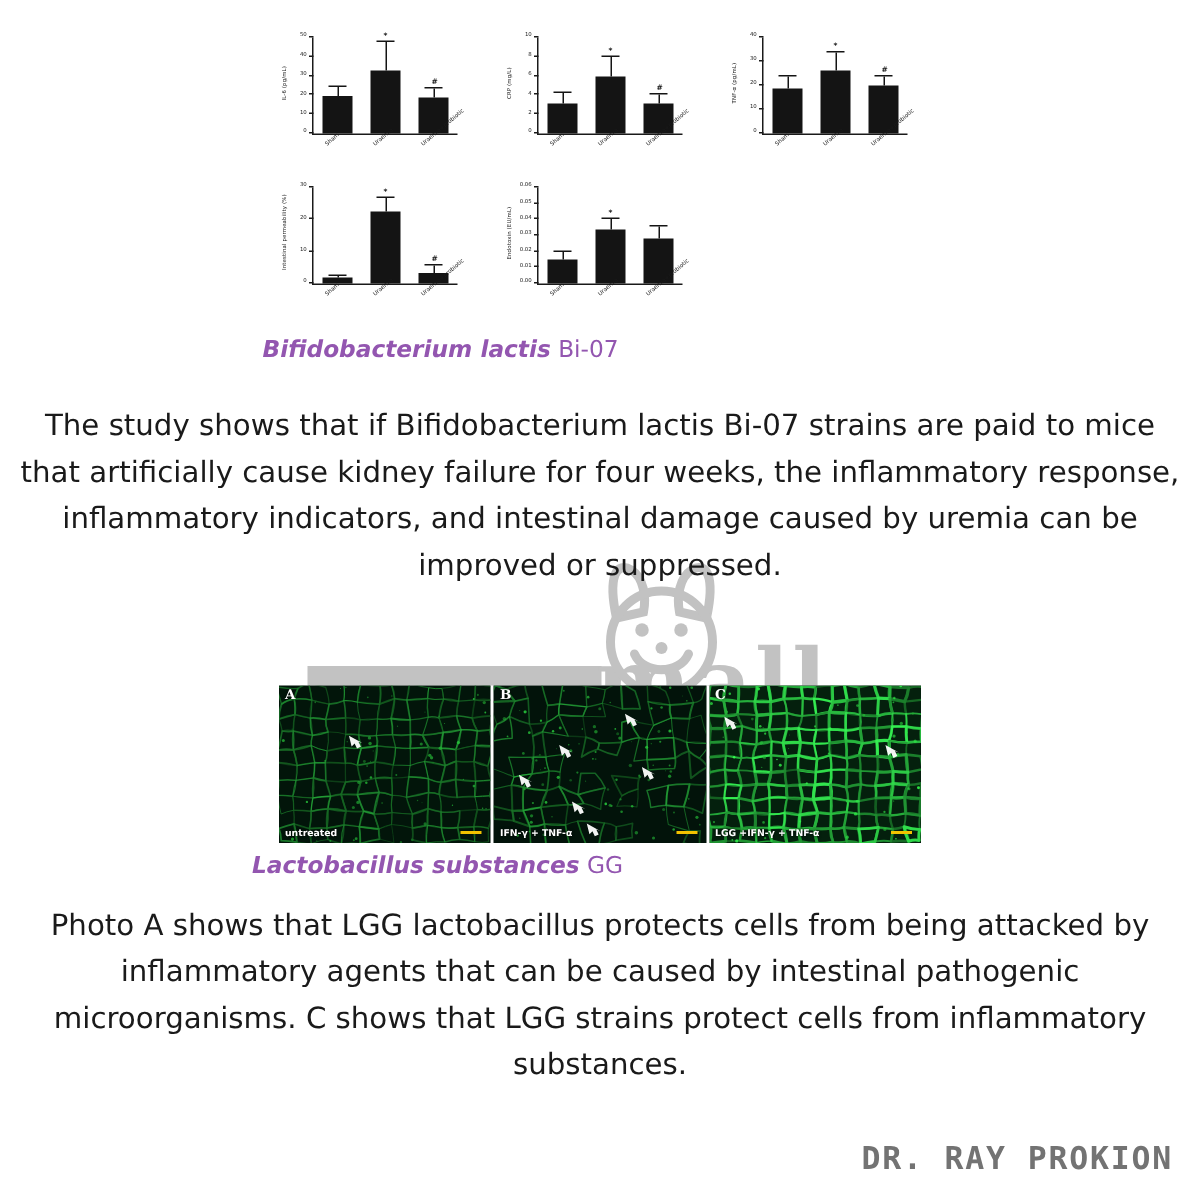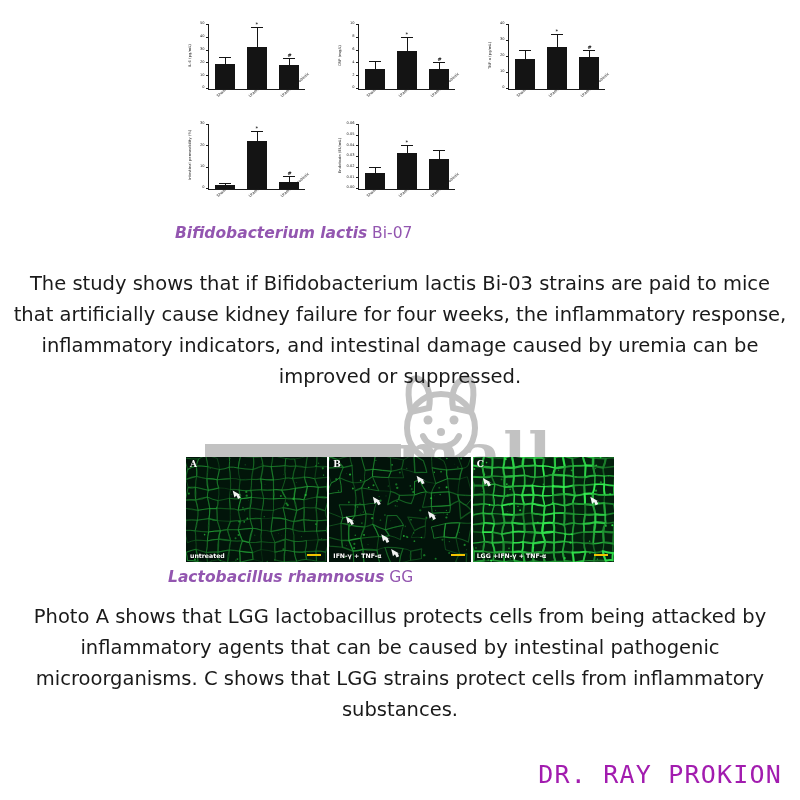--- a/index.html
+++ b/index.html
@@ -222,24 +222,24 @@
     background: #f2c200;
     z-index: 5;
   }
 
   
   #signature {
     position: absolute;
     right: 18px;
     top: 760px;
     font-family: "DejaVu Sans Mono", "Liberation Mono", monospace;
-    font-size: 25px;
-    font-weight: normal;
+    font-size: 21px;
+    font-weight: bold;
     letter-spacing: 1.2px;
-    color: #a21caf;
+    color: #737373;
     z-index: 5;
   }
 </style>
 </head>
 <body>
 
 <div id="watermark">
   <div class="wm-bar"></div>
   <div class="wm-text wm-mall">mall</div>
   <svg class="wm-face" width="120" height="112" viewBox="0 0 120 112">
@@ -440,21 +440,21 @@
         </div>
     </div>
     <div class="chart-cell c3"></div>
   </div>
 </div>
 
 <div class="species-caption" id="caption-bifido">
   <span class="ital">Bifidobacterium lactis</span><span class="strain"> Bi-07</span>
 </div>
 
-<div class="body-text" id="paragraph-1">The study shows that if Bifidobacterium lactis Bi-03 strains are paid to mice that artificially cause kidney failure for four weeks, the inflammatory response, inflammatory indicators, and intestinal damage caused by uremia can be improved or suppressed.</div>
+<div class="body-text" id="paragraph-1">The study shows that if Bifidobacterium lactis Bi-07 strains are paid to mice that artificially cause kidney failure for four weeks, the inflammatory response, inflammatory indicators, and intestinal damage caused by uremia can be improved or suppressed.</div>
 
 <div id="figure-microscopy">
   <div class="micro-panel" style="background: rgb(2, 21, 10);">
     <svg class="cellfield" viewBox="0 0 142 105" preserveAspectRatio="none">
         <g>
           <path d="M-1.9 0.9 Q5.9 2.4 12.7 2.0 Q11.3 6.2 10.2 9.1 Q5.0 9.8 1.7 12.5 Q-0.2 5.8 -1.9 0.9 Z" fill="none" stroke="rgb(29,133,45)" stroke-width="0.97" opacity="0.67" stroke-linejoin="round"></path>
           <path d="M12.7 2.0 Q16.6 -0.4 19.8 -1.6 Q21.3 4.9 22.0 9.8 Q17.0 8.6 10.2 9.1 Q10.6 5.3 12.7 2.0 Z" fill="none" stroke="rgb(28,129,44)" stroke-width="1.01" opacity="0.65" stroke-linejoin="round"></path>
           <path d="M19.8 -1.6 Q26.0 -0.4 31.3 1.3 Q33.4 7.7 33.6 12.5 Q26.9 11.1 22.0 9.8 Q21.8 4.8 19.8 -1.6 Z" fill="none" stroke="rgb(24,107,36)" stroke-width="0.81" opacity="0.61" stroke-linejoin="round"></path>
           <path d="M43.3 -1.6 Q49.3 -1.8 54.8 -0.8 Q53.0 4.3 52.5 11.1 Q47.4 9.8 43.4 10.2 Q44.3 4.7 43.3 -1.6 Z" fill="none" stroke="rgb(38,172,58)" stroke-width="0.86" opacity="0.75" stroke-linejoin="round"></path>
           <path d="M54.8 -0.8 Q60.2 -0.1 67.7 0.2 Q68.5 5.5 67.4 12.5 Q59.1 11.8 52.5 11.1 Q53.6 4.1 54.8 -0.8 Z" fill="none" stroke="rgb(24,111,38)" stroke-width="1.11" opacity="0.51" stroke-linejoin="round"></path>
@@ -1007,18 +1007,18 @@
         <path d="M9.940000000000001 21 l9 5 l-2.6 -1 l1.6 3.4 l-2.6 1.2 l-1.6 -3.4 l-2 2 Z" fill="#ffffff" opacity="0.95"></path>
         <path d="M117.86 39.9 l9 5 l-2.6 -1 l1.6 3.4 l-2.6 1.2 l-1.6 -3.4 l-2 2 Z" fill="#ffffff" opacity="0.95"></path>
       </svg>
     <div class="panel-letter">C</div>
     <div class="panel-caption">LGG +IFN-γ + TNF-α</div>
     <div class="scalebar"></div>
   </div>
 </div>
 
 <div class="species-caption" id="caption-lgg">
-  <span class="ital">Lactobacillus rhamnosus</span><span class="strain"> GG</span>
+  <span class="ital">Lactobacillus substances</span><span class="strain"> GG</span>
 </div>
 
 <div class="body-text" id="paragraph-2">Photo A shows that LGG lactobacillus protects cells from being attacked by inflammatory agents that can be caused by intestinal pathogenic microorganisms. C shows that LGG strains protect cells from inflammatory substances.</div>
 
 <div id="signature">DR. RAY PROKION</div>
 
 </body></html>

